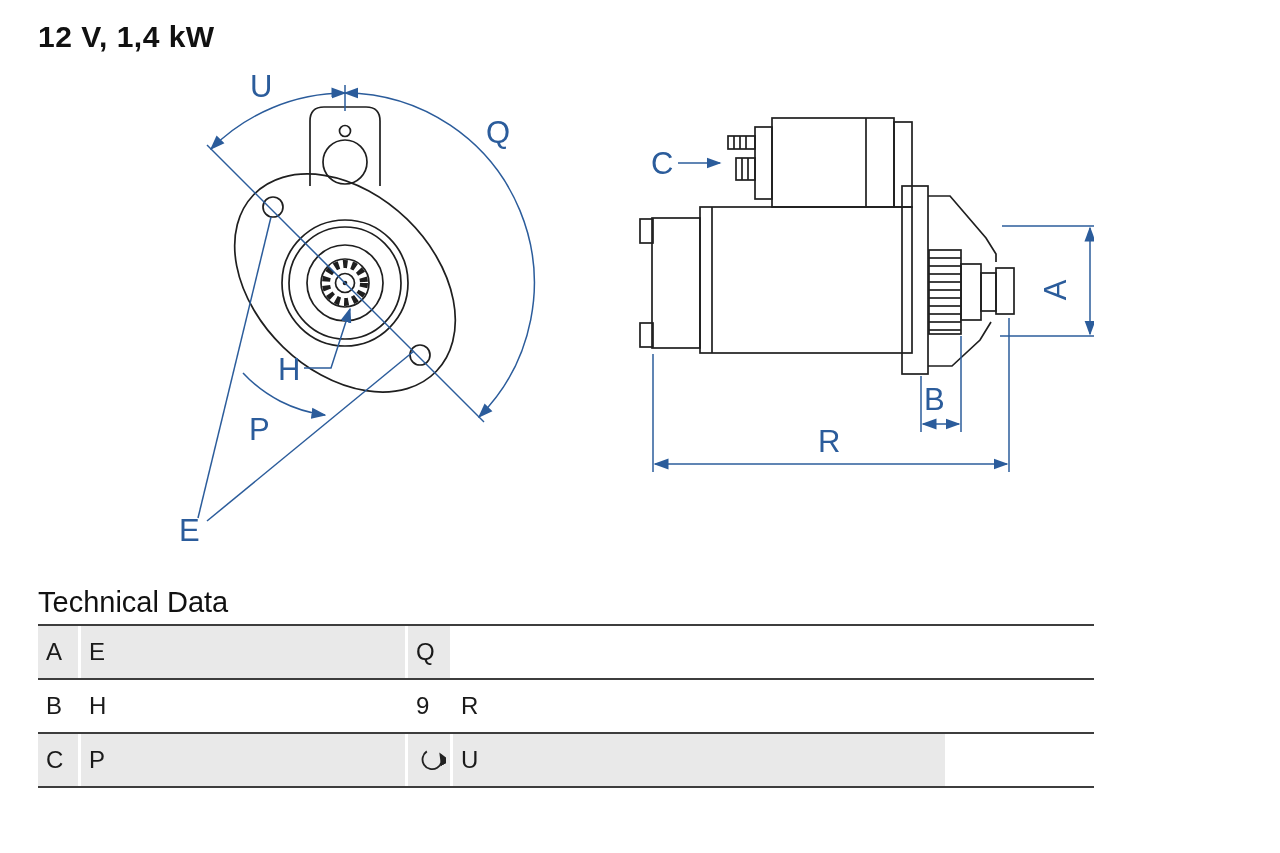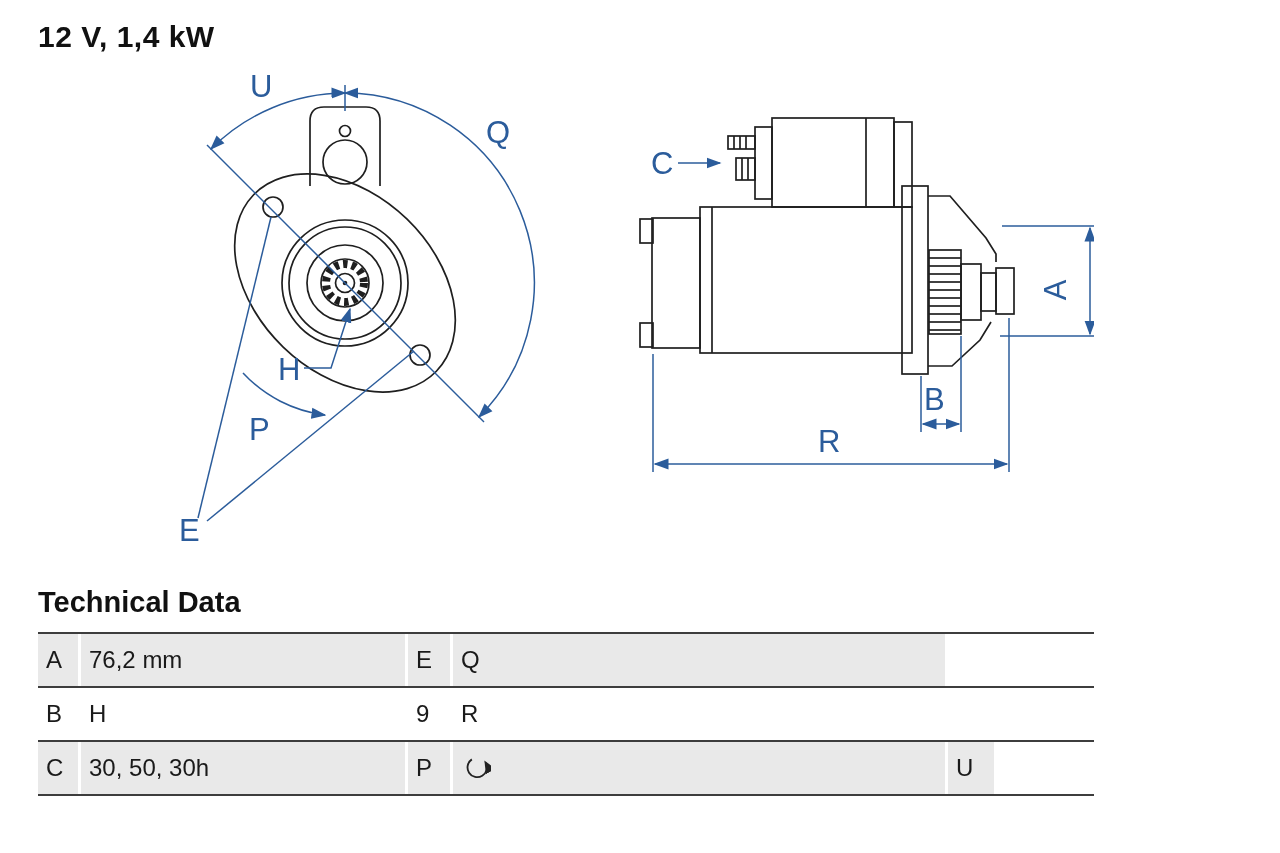--- a/index.html
+++ b/index.html
@@ -13,21 +13,21 @@
 
   .title {
     position:absolute; left:38px; top:20px;
     font-size:30px; font-weight:bold; color:#111;
     letter-spacing:0.5px;
   }
 
   svg.drawing { position:absolute; left:0; top:0; }
 
   .tech { position:absolute; left:38px; top:586px; width:1214px; }
-  .tech-heading { font-size:29px; font-weight:bold; color:#111; margin-bottom:13px; }
+  .tech-heading { font-size:29px; font-weight:normal; color:#111; margin-bottom:5px; }
 
   .tech-table { border-top:2px solid #3d3d3d; width:100%; }
   .tech-row {
     display:grid;
     grid-template-columns:40px 324px 42px 492px 46px 1fr;
     column-gap:3px;
     border-bottom:2px solid #3d3d3d;
     height:54px;
   }
   .tech-row.gray .cell { background:#e9e9e9; }
@@ -175,35 +175,33 @@
     </g>
   </svg>
 
   <div class="tech">
     <div class="tech-heading">Technical Data</div>
 
     <div class="tech-table">
 
       <div class="tech-row gray">
         <div class="cell key">A</div>
-        <div class="cell val">76,2 mm</div>
         <div class="cell key">E</div>
         <div class="cell key">Q</div>
       </div>
 
       <div class="tech-row">
         <div class="cell key">B</div>
         <div class="cell key">H</div>
         <div class="cell val">9</div>
         <div class="cell key">R</div>
       </div>
 
       <div class="tech-row gray">
         <div class="cell key">C</div>
-        <div class="cell val">30, 50, 30h</div>
         <div class="cell key">P</div>
         <div class="cell val">
           <svg class="rot-icon" width="28" height="28" viewBox="0 0 26 26">
             <path d="M 8.2 5.0 A 9 9 0 1 0 21.0 8.0" fill="none" stroke="#222" stroke-width="1.7" marker-end="url(#rotarr)"></path>
           </svg>
         </div>
         <div class="cell key">U</div>
       </div>
 
     </div>

